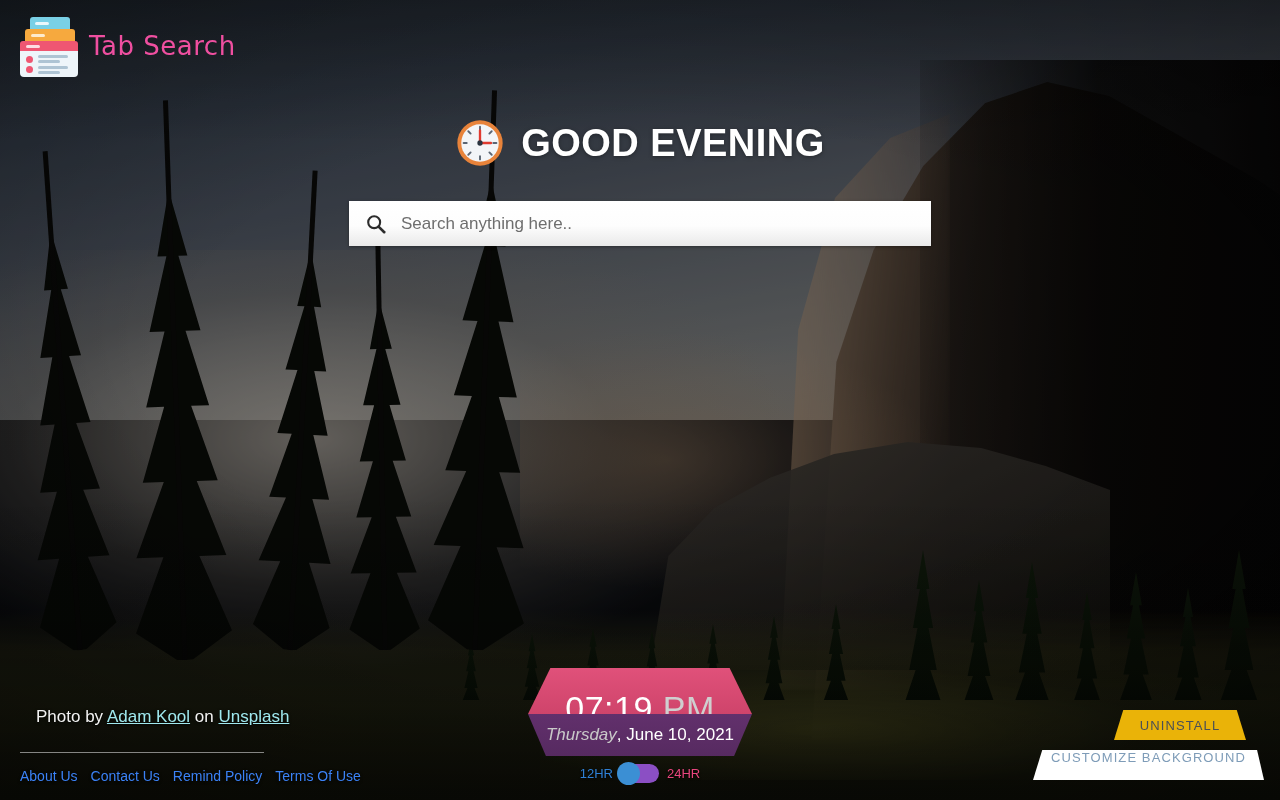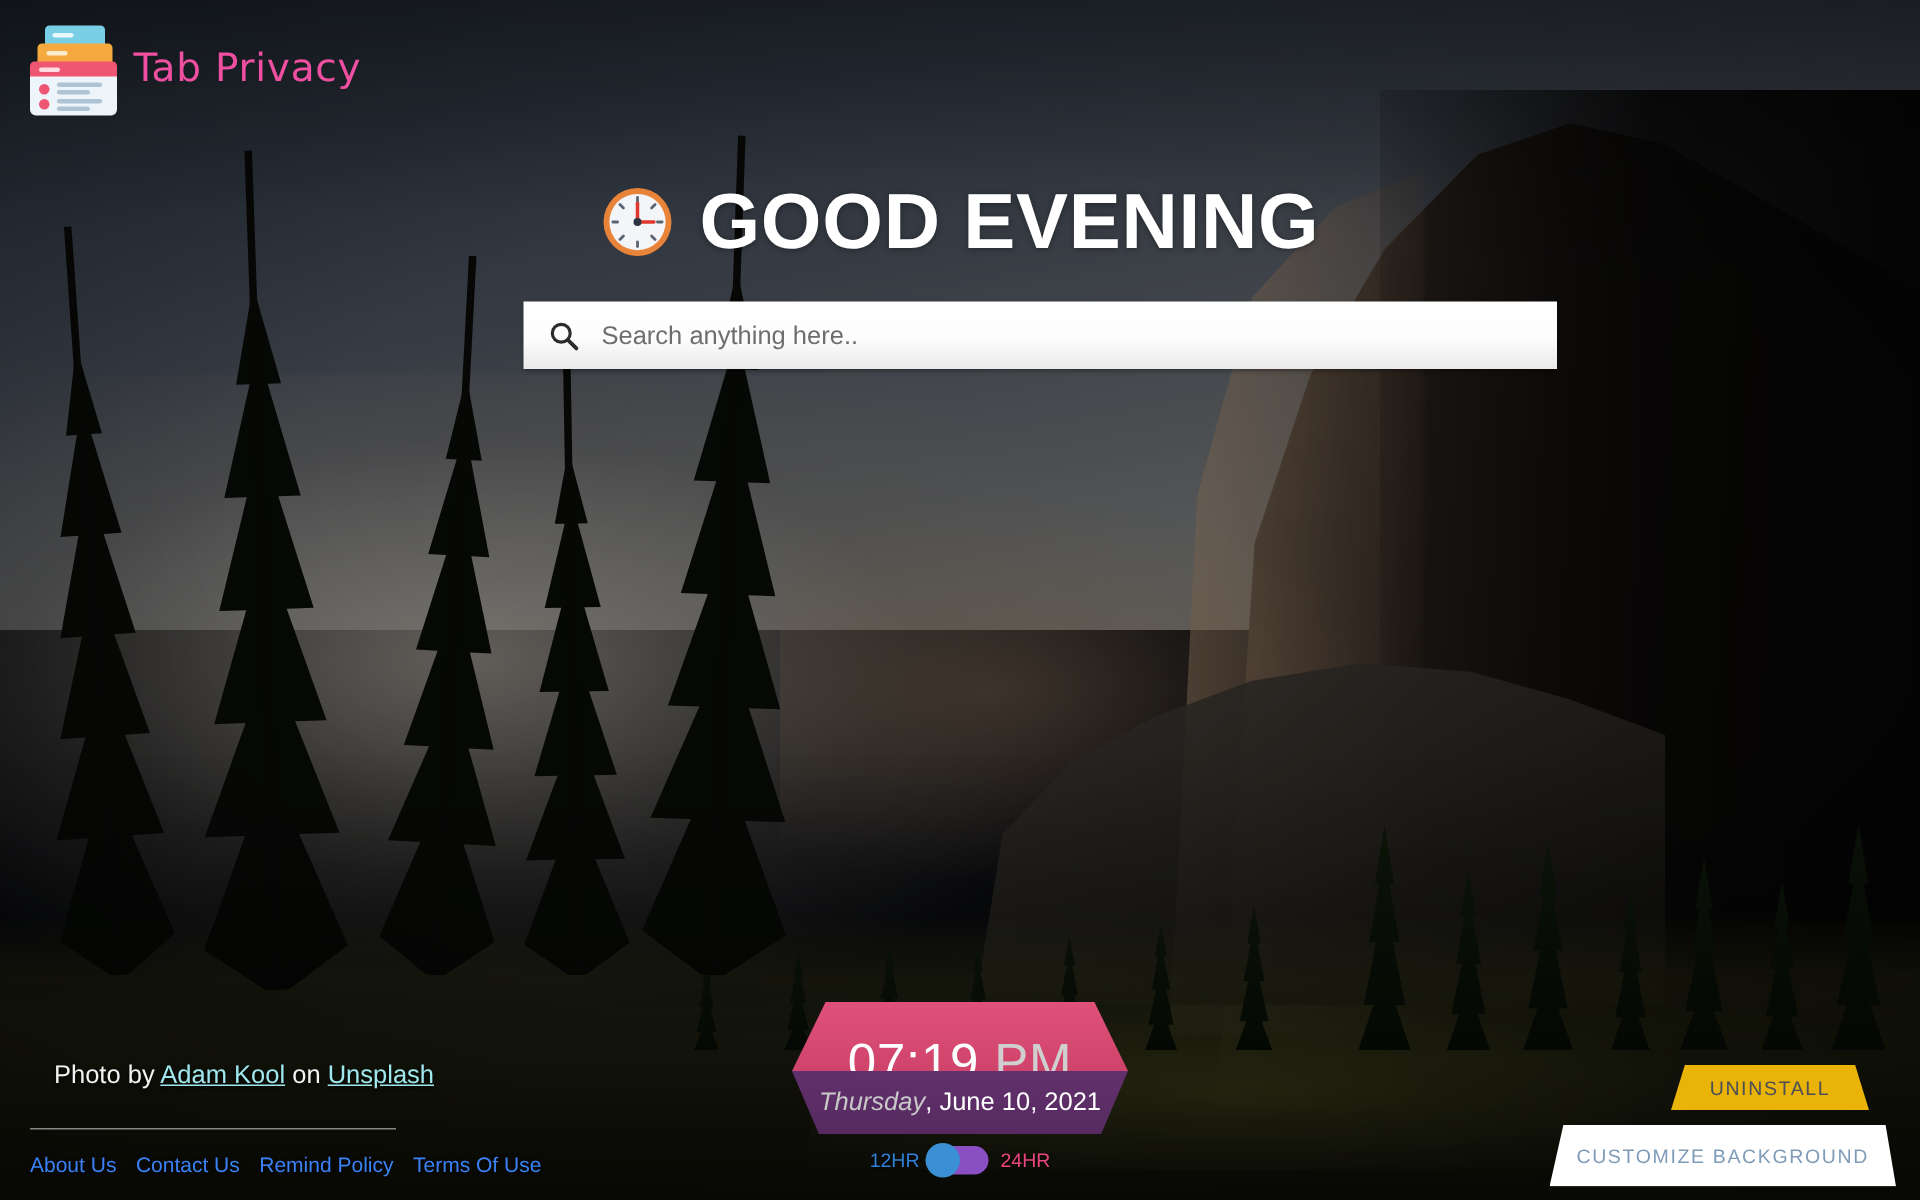--- a/index.html
+++ b/index.html
@@ -122,27 +122,27 @@
     font-family:"DejaVu Sans", sans-serif; font-weight:400;
   }
 
   
   .greeting {
     position:absolute; left:0; right:0; top:118px;
     display:flex; align-items:center; justify-content:center; gap:16px;
   }
   .clock-emoji { width:50px; height:50px; display:block; }
   .greeting-text {
-    font-size:52px; font-weight:bold; color:#ffffff; letter-spacing:0.5px;
+    font-size:38px; font-weight:bold; color:#ffffff; letter-spacing:0.5px;
     text-shadow:0 1px 4px rgba(0,0,0,0.35);
   }
 
   
   .search-wrap {
-    position:absolute; left:349px; top:201px; width:689px; height:45px;
+    position:absolute; left:349px; top:201px; width:582px; height:45px;
     background:linear-gradient(180deg,#ffffff 0%, #fdfdfd 55%, #e9e9e9 100%);
     display:flex; align-items:center; box-shadow:0 1px 3px rgba(0,0,0,0.35);
   }
   .search-icon { margin-left:16px; width:22px; height:22px; flex:0 0 auto; display:block; }
   .search-input {
     flex:1; border:none; outline:none; background:transparent;
     font-family:"Liberation Sans", sans-serif; font-size:17px; color:#333;
     padding:0 14px; height:100%;
   }
   .search-input::placeholder { color:#6e6e6e; }
@@ -198,24 +198,24 @@
 
   
   .btn-uninstall {
     position:absolute; left:1114px; top:710px; width:132px; height:30px;
     background:#eab308;
     clip-path:polygon(7% 0%, 93% 0%, 100% 100%, 0% 100%);
     display:flex; align-items:center; justify-content:center;
   }
   .btn-uninstall span { font-size:13px; color:#4a4f57; letter-spacing:1.1px; }
   .btn-customize {
-    position:absolute; left:1033px; top:750px; width:231px; height:41px;
+    position:absolute; left:1033px; top:750px; width:231px; height:30px;
     background:#ffffff;
     clip-path:polygon(4% 0%, 97% 0%, 100% 100%, 0% 100%);
-    display:flex; align-items:center; justify-content:center;
+    display:flex; align-items:flex-start; justify-content:center;
   }
   .btn-customize span { font-size:13px; color:#7e9cb8; letter-spacing:1.1px; }
 </style>
 </head>
 <body>
 
 <div id="bg">
   <div class="sky"></div>
   <div class="cliff"></div>
   <div class="cliff-lit"></div>
@@ -279,21 +279,21 @@
       <div class="card-pink"></div>
       <div class="card-body">
         <div class="dot d1"></div>
           <div class="dot d2"></div>
         <div class="ln l1"></div>
           <div class="ln l2"></div>
         <div class="ln l3"></div>
           <div class="ln l4"></div>
       </div>
     </div>
-    <div class="brand-name">Tab Privacy</div>
+    <div class="brand-name">Tab Search</div>
   </div>
 
   <div class="greeting">
     <svg class="clock-emoji" viewBox="0 0 64 64">
       <circle cx="32" cy="32" r="29" fill="#e8833a"></circle>
       <circle cx="32" cy="32" r="24" fill="#f3f5f8"></circle>
       <g stroke="#5a6472" stroke-width="2.4" stroke-linecap="round">
         <line x1="32" y1="11" x2="32" y2="15"></line>
         <line x1="32" y1="49" x2="32" y2="53"></line>
         <line x1="11" y1="32" x2="15" y2="32"></line>

